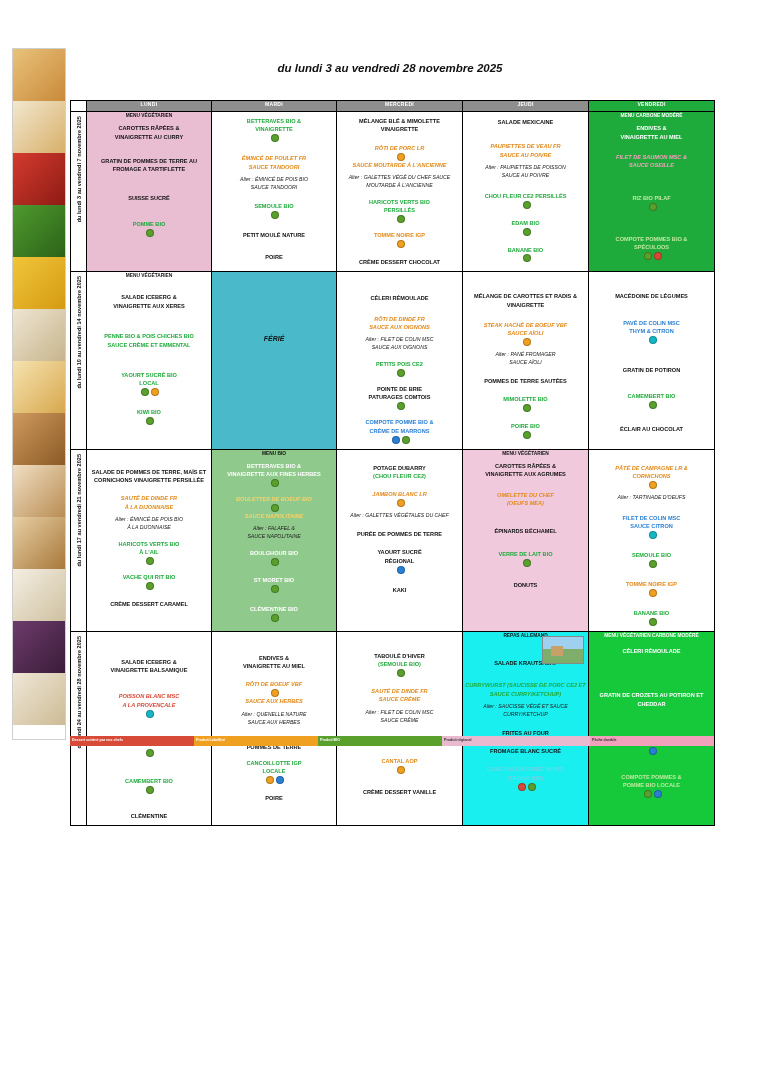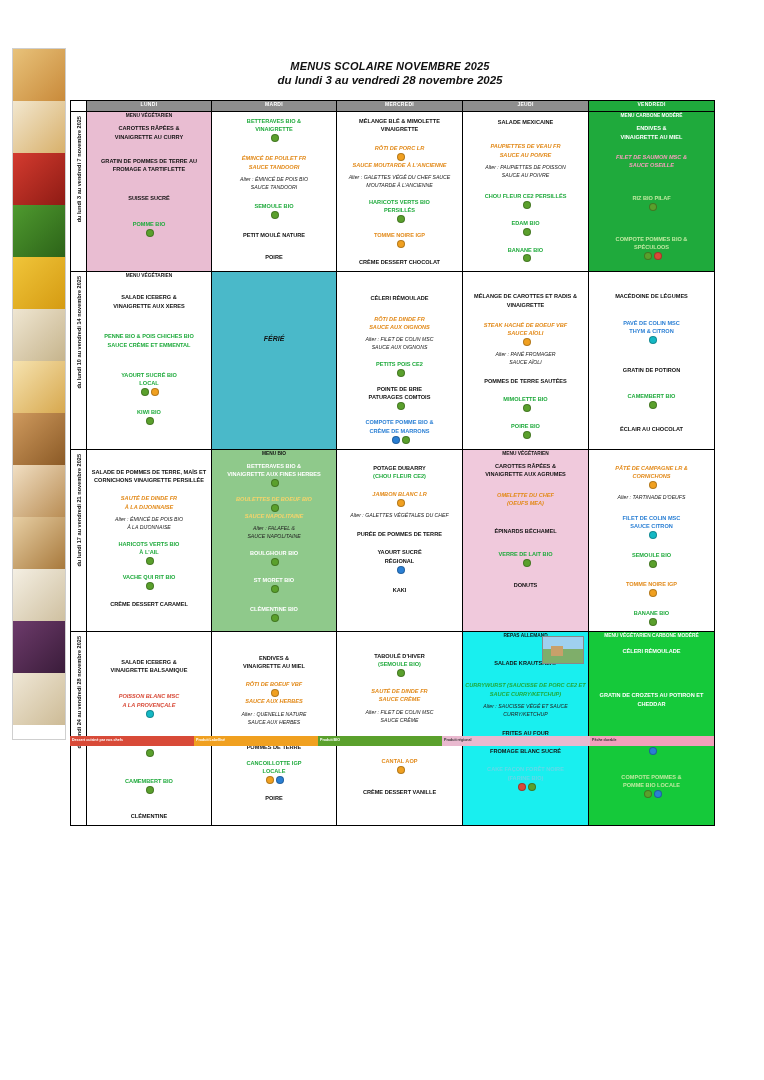--- a/index.html
+++ b/index.html
@@ -86,21 +86,20 @@
     <div class="ph" style="background:linear-gradient(135deg,#f6e3b0,#d7a84e);"></div>
     <div class="ph" style="background:linear-gradient(135deg,#cf9a5e,#8b5a26);"></div>
     <div class="ph" style="background:linear-gradient(135deg,#f1dfc3,#b98d54);"></div>
     <div class="ph" style="background:linear-gradient(135deg,#e7cfa4,#a8793c);"></div>
     <div class="ph" style="background:linear-gradient(135deg,#f4efe3,#cfc0a0);"></div>
     <div class="ph" style="background:linear-gradient(135deg,#6d3b6b,#3a1c3a);"></div>
     <div class="ph" style="background:linear-gradient(135deg,#efe7d6,#cdbb96);"></div>
   </div>
 
   <div class="title-wrap">
-    <div class="title1">MENUS SCOLAIRE NOVEMBRE 2025</div>
     <div class="title2">du lundi 3 au vendredi 28 novembre 2025</div>
   </div>
 
   <table class="table">
     <colgroup>
       <col style="width:16px">
         <col style="width:125px">
         <col style="width:125px">
         <col style="width:126px">
         <col style="width:126px">

